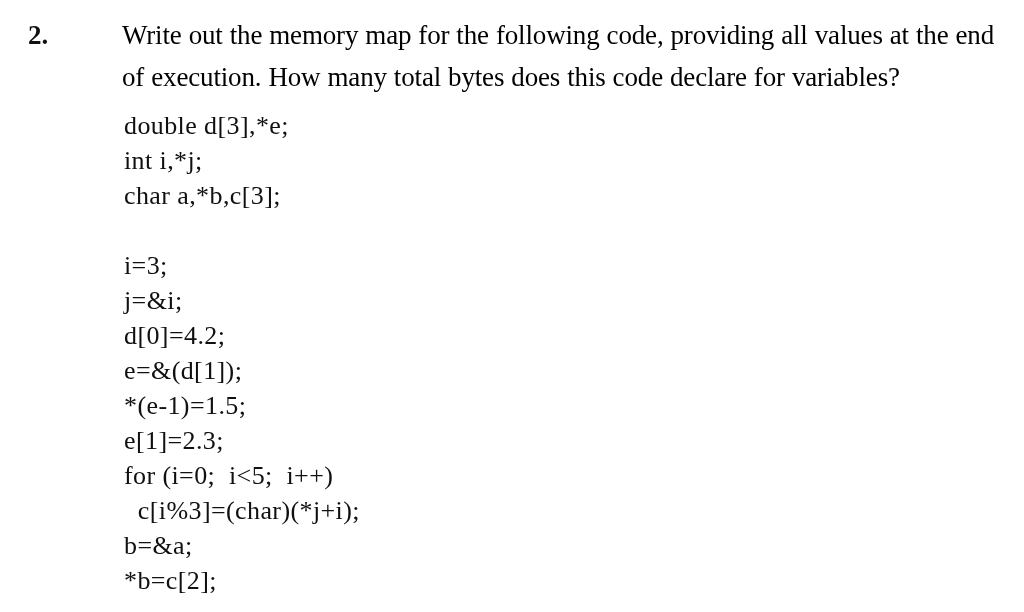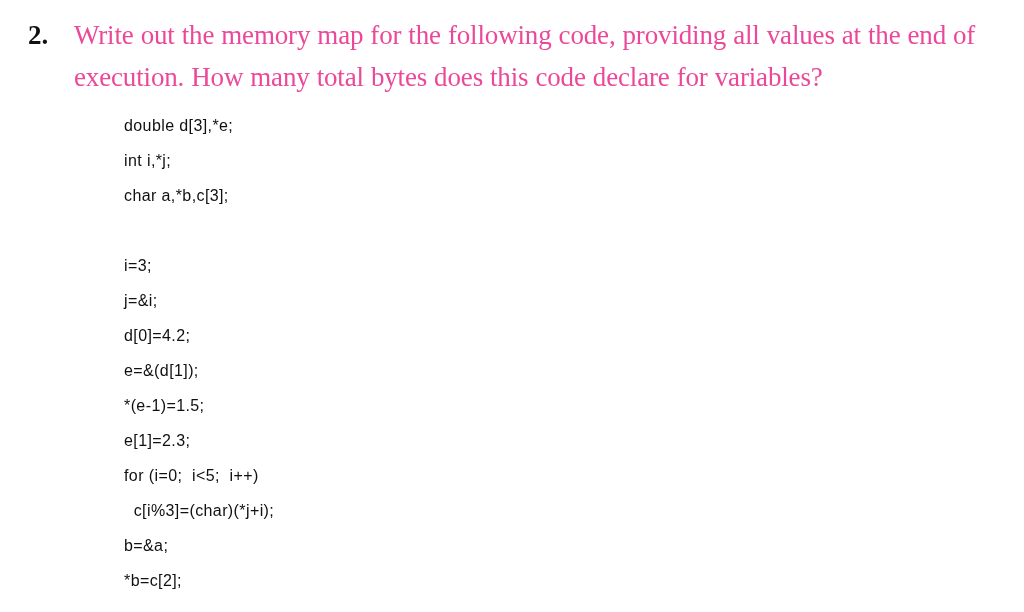--- a/index.html
+++ b/index.html
@@ -42,33 +42,34 @@
     font-size: 27px;
     line-height: 42px;
     color: #111111;
   }
 
   .question-text {
     flex: 1 1 auto;
     font-family: "Liberation Serif", serif;
     font-size: 27px;
     line-height: 42px;
-    color: #ec4899;
+    color: #000000;
     letter-spacing: -0.15px;
     word-spacing: 0.4px;
+    margin-left: 48px;
   }
 
   
   .code-listing {
     position: absolute;
     left: 124px;
     top: 108px;
     width: 600px;
-    font-family: Liberation Sans, sans-serif;
-    font-size: 16px;
+    font-family: Liberation Serif, serif;
+    font-size: 26px;
     line-height: 35px;
     color: #101010;
     letter-spacing: 0.4px;
     white-space: pre;
   }
 
   .code-line {
     height: 35px;
     white-space: pre;
   }

